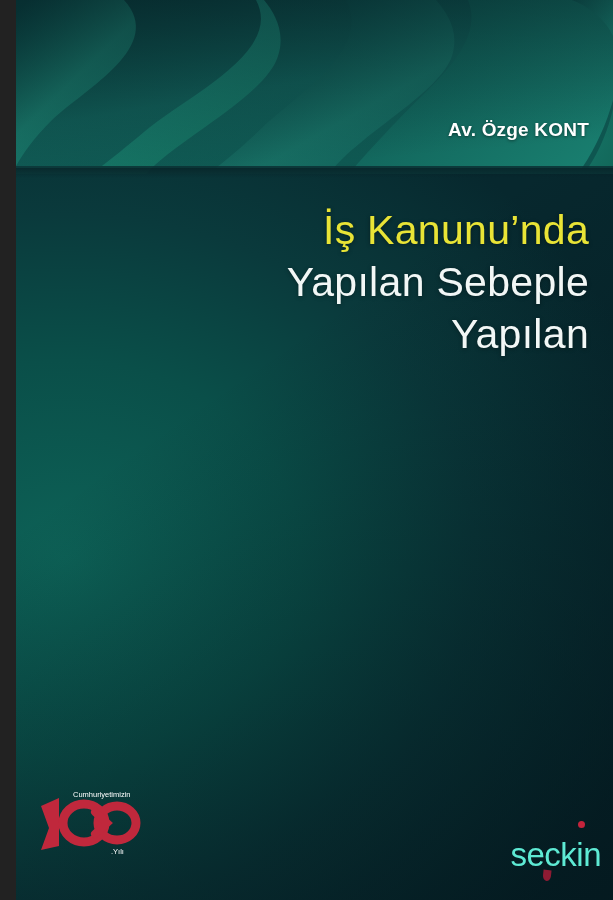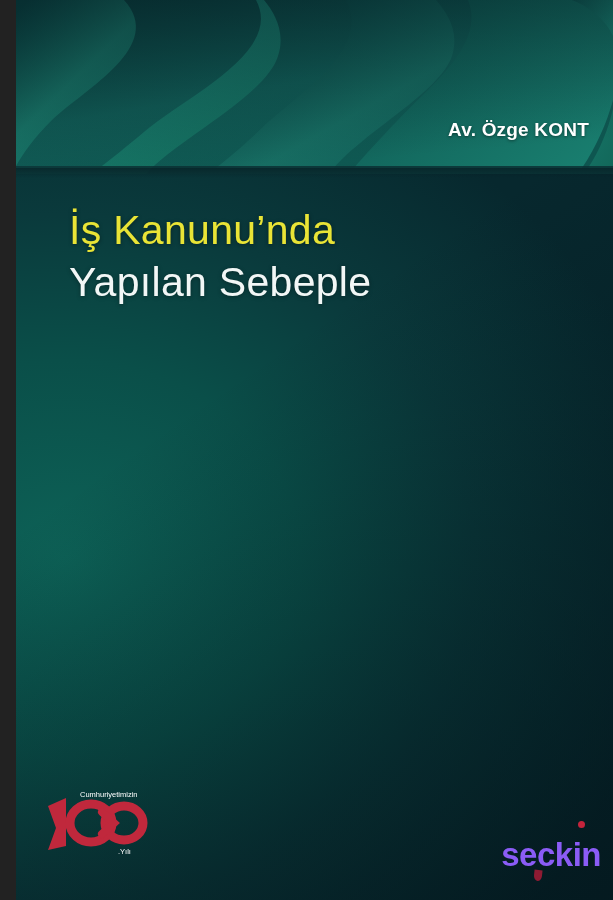--- a/index.html
+++ b/index.html
@@ -63,60 +63,61 @@
     text-shadow: 0 1px 3px rgba(0,0,0,0.45);
     white-space: nowrap;
   }
 
   
   .title-block {
     position: absolute;
     right: 40px;
     top: 204px;
     width: 520px;
+    text-align: right;
   }
   .title-line {
     display: block;
     font-size: 41px;
     font-weight: 300;
     line-height: 52px;
     color: #f2f7f6;
     letter-spacing: 0.3px;
     white-space: nowrap;
     text-shadow: 0 1px 4px rgba(0,0,0,0.35);
   }
   .title-line.accent {
     color: #e9e436;
     text-shadow: 0 1px 4px rgba(0,0,0,0.4);
   }
 
   
   .centenary {
     position: absolute;
-    left: 28px;
+    left: 21px;
     top: 788px;
     width: 115px;
     height: 68px;
   }
   .centenary svg { display: block; }
 
   
   .publisher {
     position: absolute;
     right: 28px;
     bottom: 28px;
     height: 42px;
     display: flex;
     align-items: flex-end;
   }
   .pub-word {
     position: relative;
     font-size: 33px;
-    font-weight: bold;
-    color: #8b5cf6;
+    font-weight: normal;
+    color: #5eead4;
     letter-spacing: -0.5px;
     line-height: 34px;
   }
   .pub-dot {
     position: absolute;
     width: 7px; height: 7px;
     border-radius: 50%;
     background: #c4243c;
   }
   .pub-dot.top { right: 16px; top: -9px; }
@@ -187,20 +188,21 @@
       <path d="M0,166 L613,166 L613,174 L0,174 Z" fill="#0a3034" opacity="0.85"></path>
     </svg>
   </div>
   <div class="band-edge"></div>
 
   <div class="author">Av. Özge KONT</div>
 
   <div class="title-block">
     <span class="title-line accent">İş Kanunu’nda</span>
     <span class="title-line">Yapılan Sebeple</span>
+    <span class="title-line">Yapılan</span>
   </div>
 
   <div class="centenary">
     <svg width="115" height="68" viewBox="0 0 115 68" xmlns="http://www.w3.org/2000/svg">
 
       <path d="M4,18 L22,10 L22,58 L4,62 L12,40 Z" fill="#c0283c"></path>
 
       <ellipse cx="47" cy="35" rx="21" ry="19" fill="none" stroke="#c0283c" stroke-width="9"></ellipse>
 
       <ellipse cx="80" cy="35" rx="19" ry="17" fill="none" stroke="#c0283c" stroke-width="9"></ellipse>

